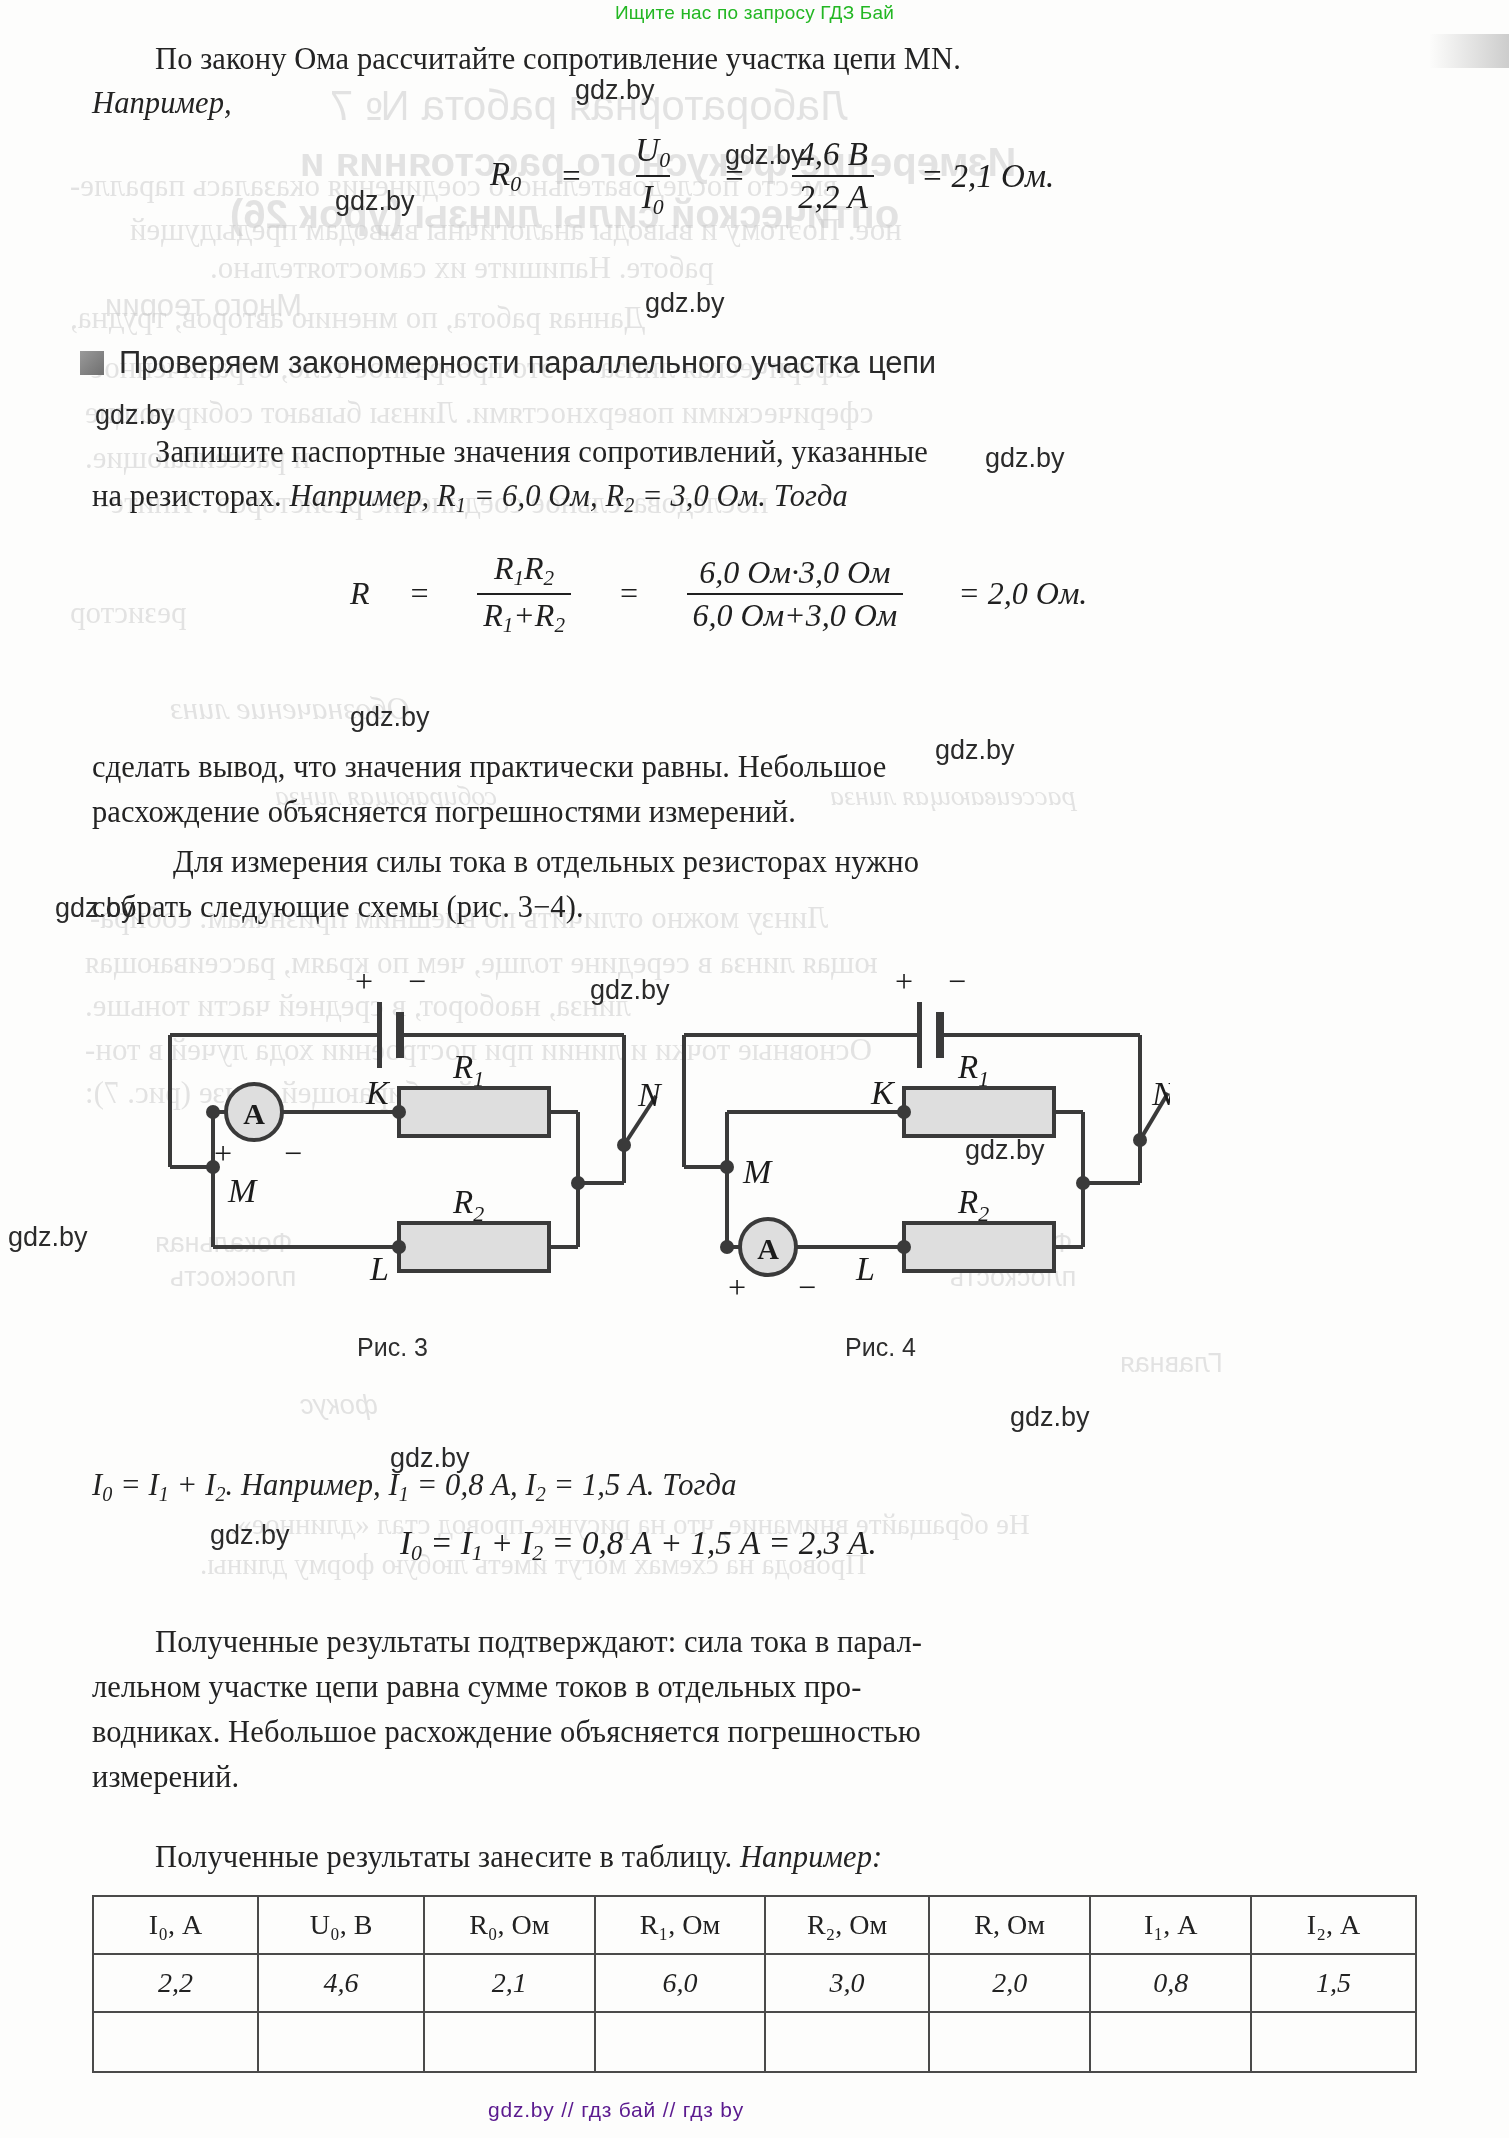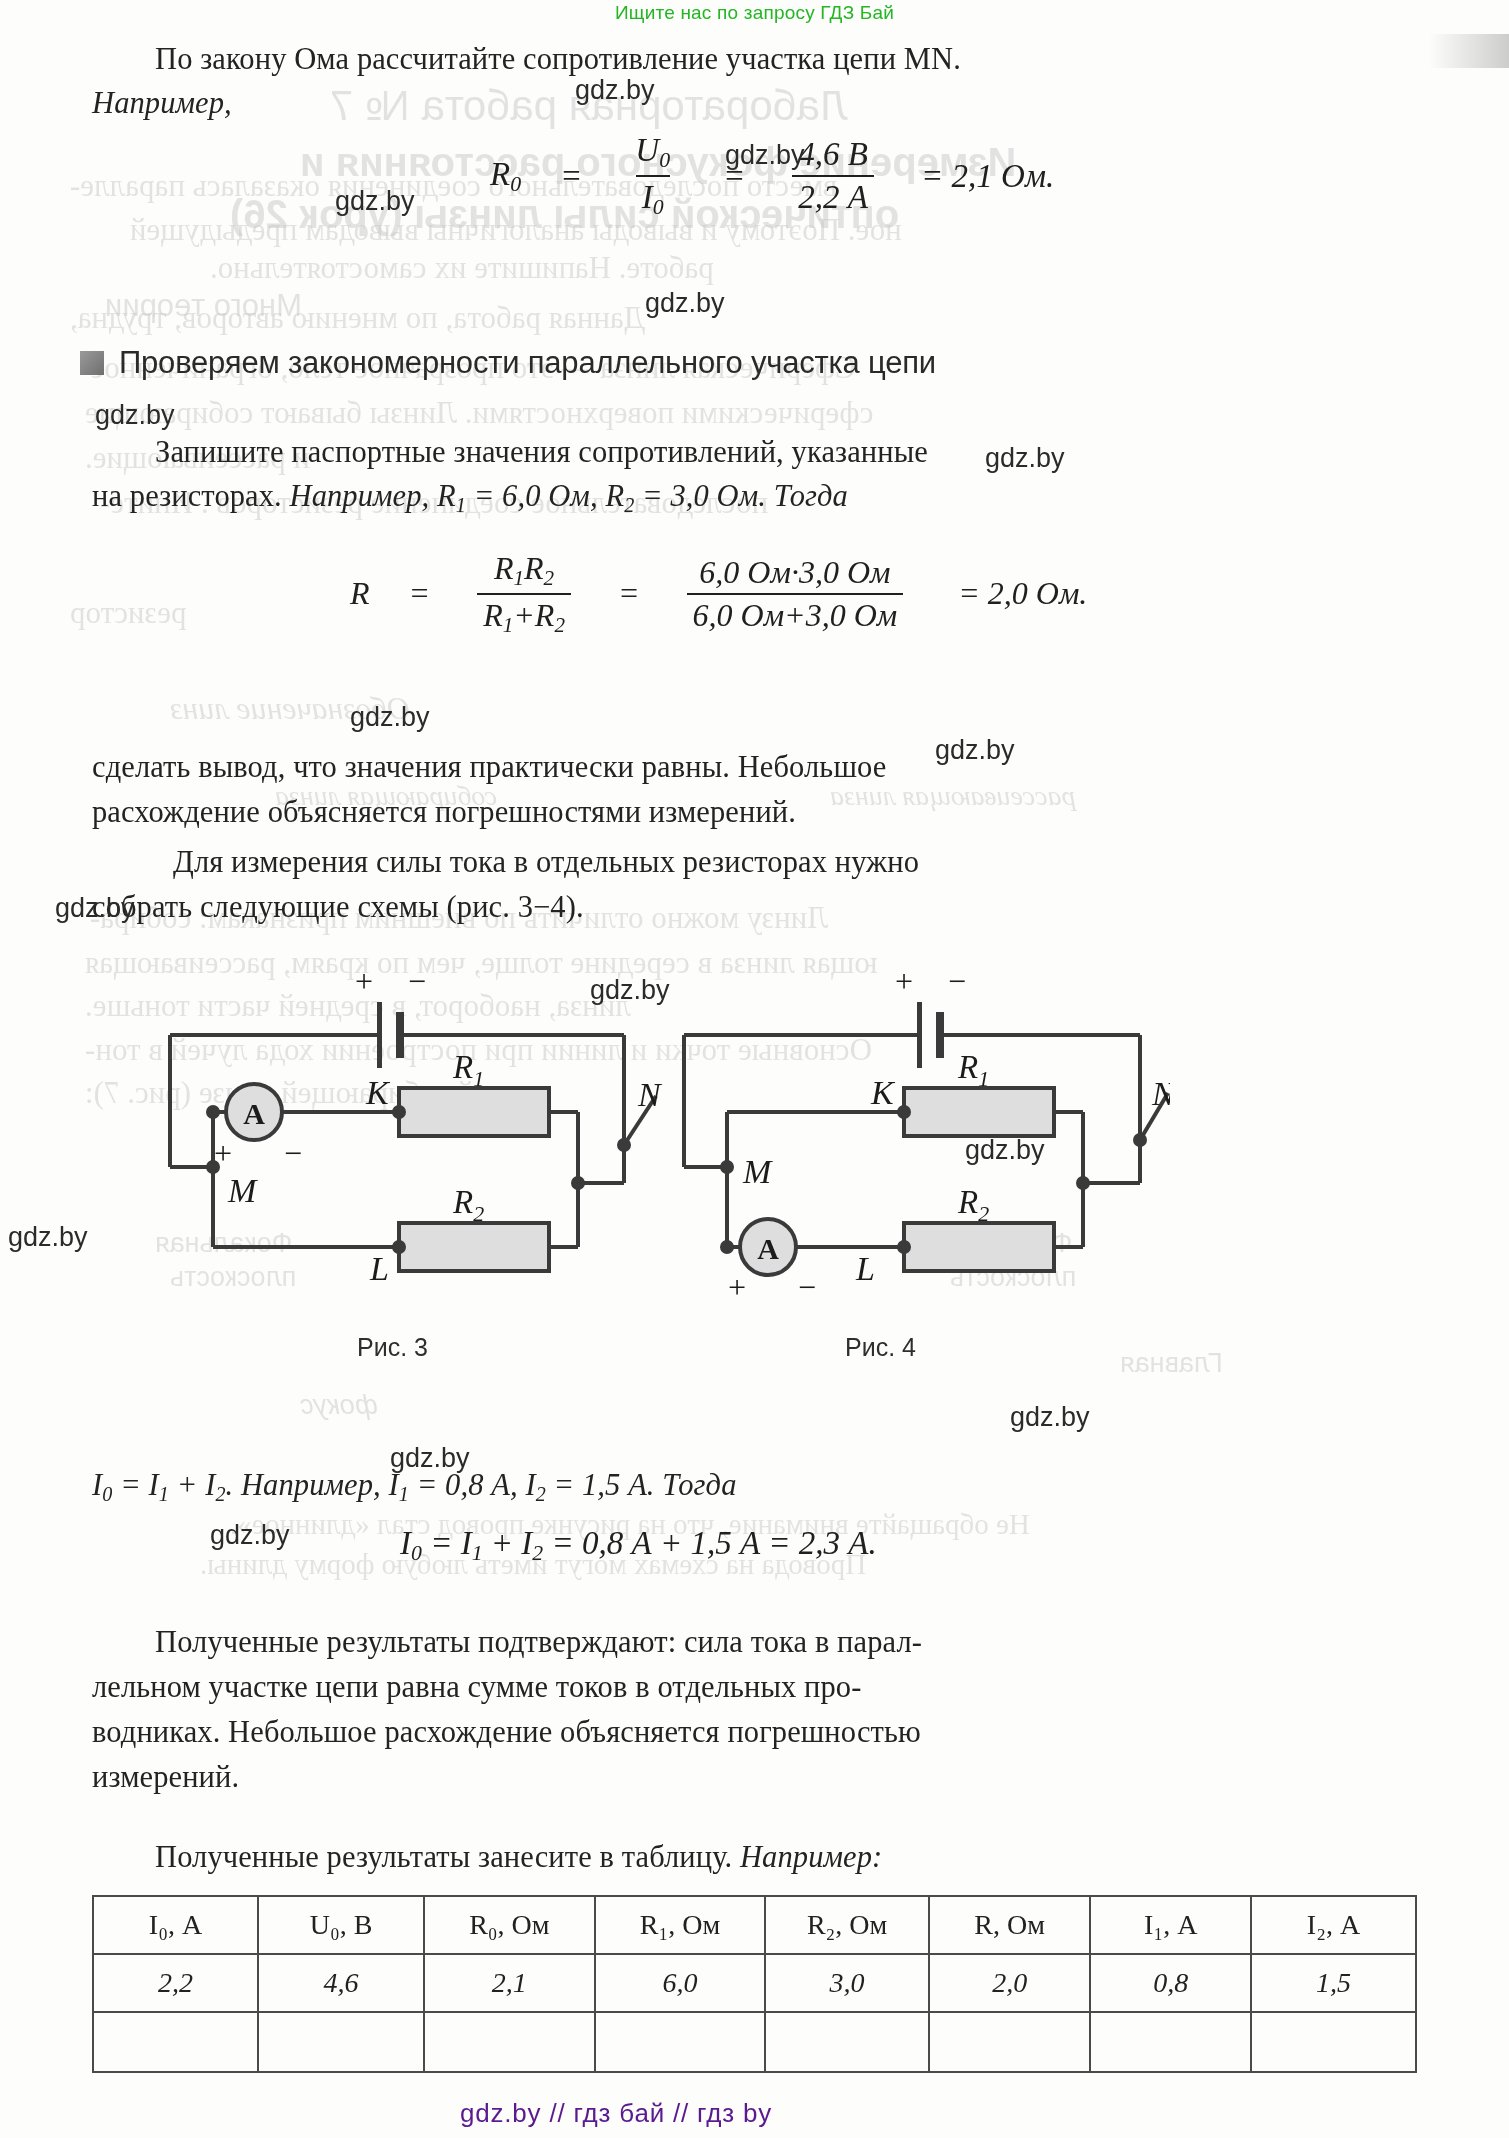--- a/index.html
+++ b/index.html
@@ -135,21 +135,21 @@
     font-style: italic;
   }
   table.results tr.blank td { height: 56px; }
 
   
   .footer {
     position: absolute;
     left: 0; width: 1232px;
     text-align: center;
     font-family: "Liberation Sans", sans-serif;
-    font-size: 26px;
+    font-size: 21px;
     color: #5b1a8f;
     letter-spacing: .8px;
   }
 
   .scan-edge {
     position: absolute;
     top: 34px; right: 0;
     width: 80px; height: 34px;
     background: linear-gradient(90deg, rgba(210,210,210,0), rgba(165,165,165,.55));
   }

